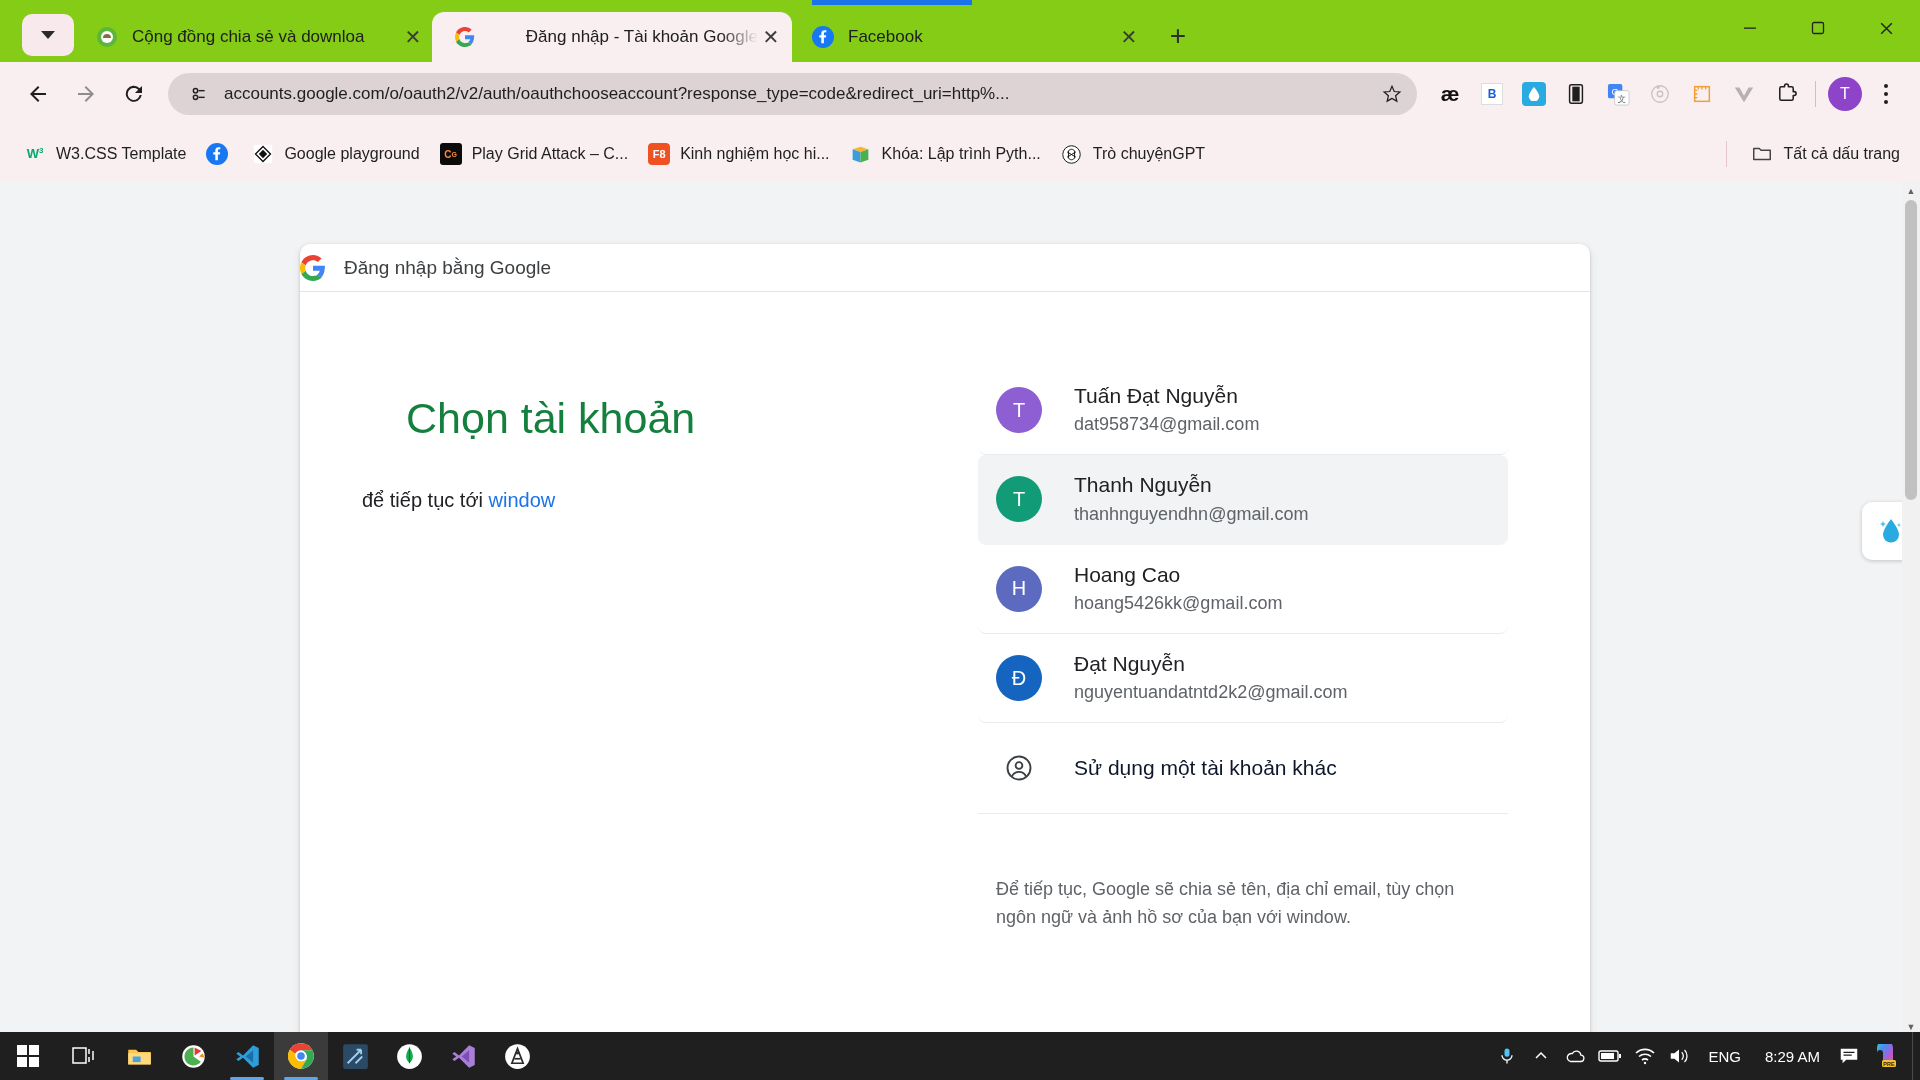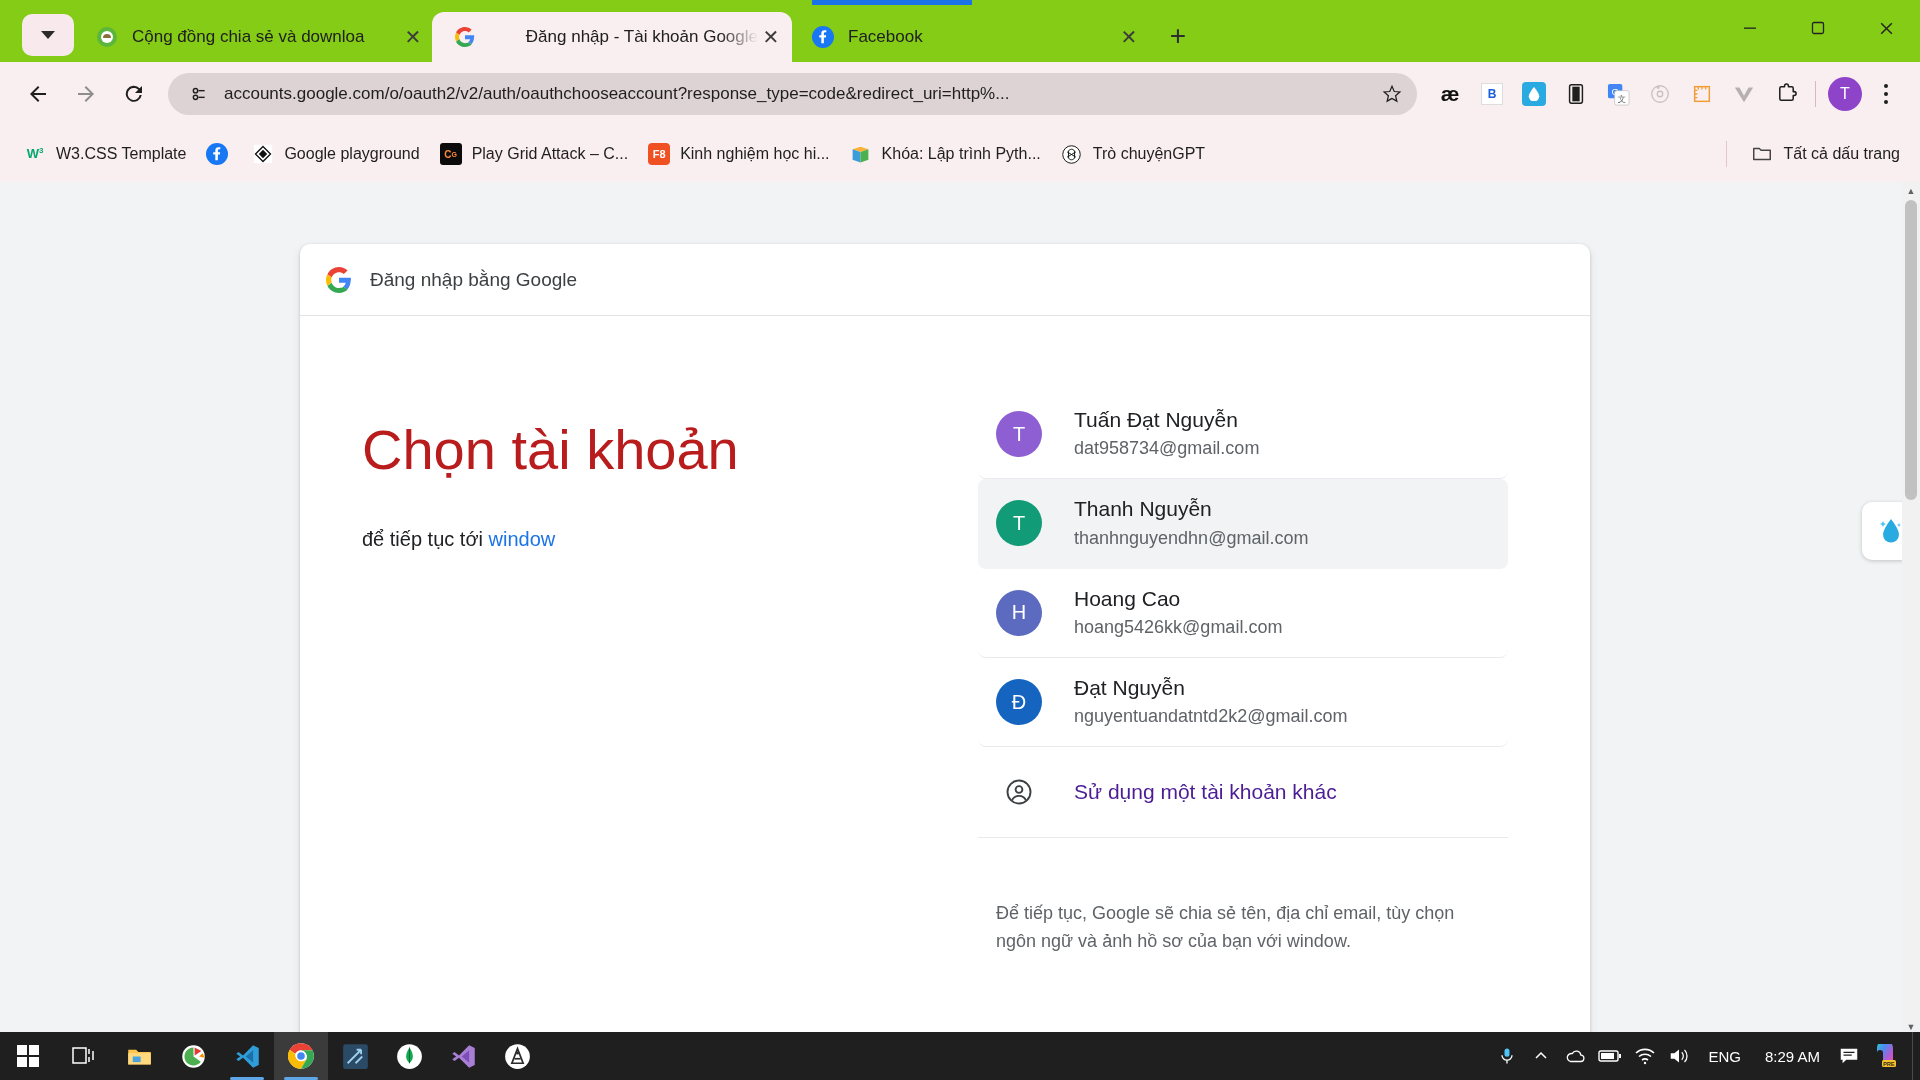--- a/index.html
+++ b/index.html
@@ -226,39 +226,39 @@
     position: absolute;
     left: 300px; top: 62px;
     width: 1290px;
     min-height: 820px;
     background: #ffffff;
     border-radius: 10px 10px 0 0;
     box-shadow: 0 1px 3px rgba(60,64,67,.25), 0 4px 10px rgba(60,64,67,.10);
     overflow: hidden;
   }
   .gcard-header {
-    height: 72px;
+    height: 48px;
     display: flex; align-items: center;
-    padding-left: 26px;
     border-bottom: 1px solid #e3e3e3;
   }
   .g-logo { width: 26px; height: 26px; flex: 0 0 auto; margin-right: 18px; }
   .gcard-header-text { font-size: 19px; color: #3c4043; }
 
   .gcard-body {
     display: flex;
     padding: 74px 62px 0 62px;
   }
   .gleft { width: 520px; flex: 0 0 auto; padding-top: 28px; }
   .g-title {
-    font-size: 56px;
+    font-size: 43px;
     font-weight: 400;
-    color: #b91c1c;
+    color: #15803d;
     letter-spacing: 0;
     line-height: 1.15;
+    margin-left: 44px;
   }
   .g-sub { margin-top: 46px; font-size: 20px; color: #202124; }
   .g-sub a { color: #1a73e8; text-decoration: none; cursor: pointer; }
 
   .gright { flex: 1 1 auto; padding-left: 96px; padding-right: 20px; }
   .acct {
     display: flex;
     align-items: center;
     padding: 16px 18px;
     border-bottom: 1px solid #e8eaed;
@@ -285,21 +285,21 @@
     padding: 22px 18px;
     border-bottom: 1px solid #e8eaed;
     cursor: pointer;
   }
   .other-ico {
     width: 46px; height: 46px; flex: 0 0 auto;
     margin-right: 32px;
     display: flex; align-items: center; justify-content: center;
     color: #3c4043;
   }
-  .other-label { font-size: 21px; color: #4c1d95; }
+  .other-label { font-size: 21px; color: #0f172a; }
 
   .g-footnote {
     margin-top: 62px;
     padding: 0 18px;
     font-size: 18px;
     line-height: 1.55;
     color: #5f6368;
     max-width: 575px;
   }
 

